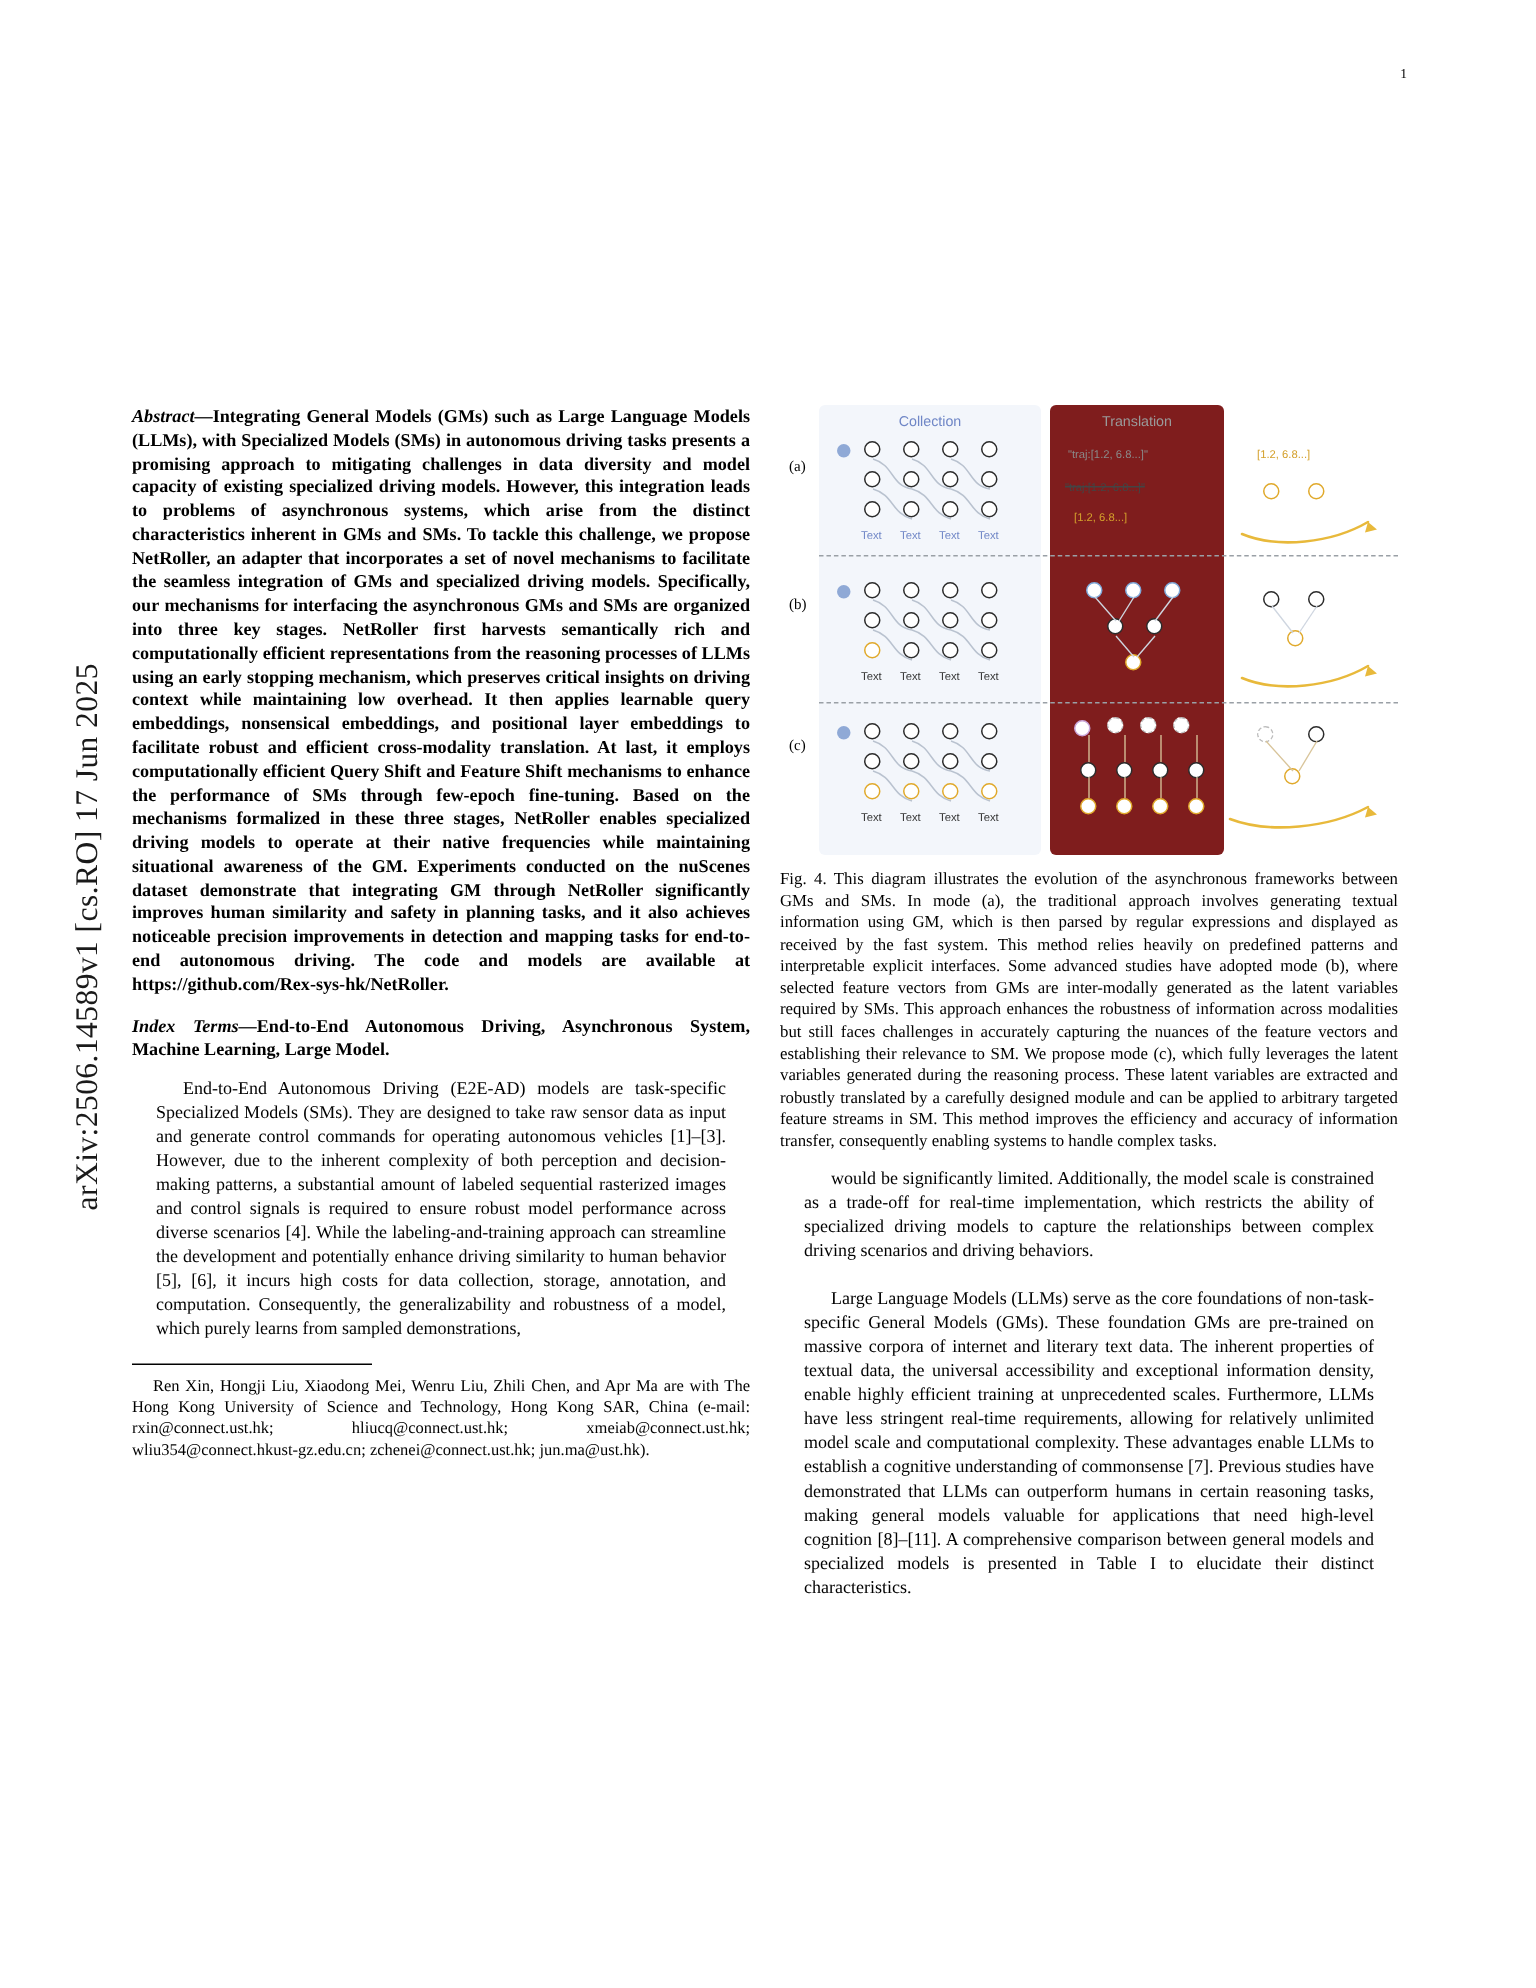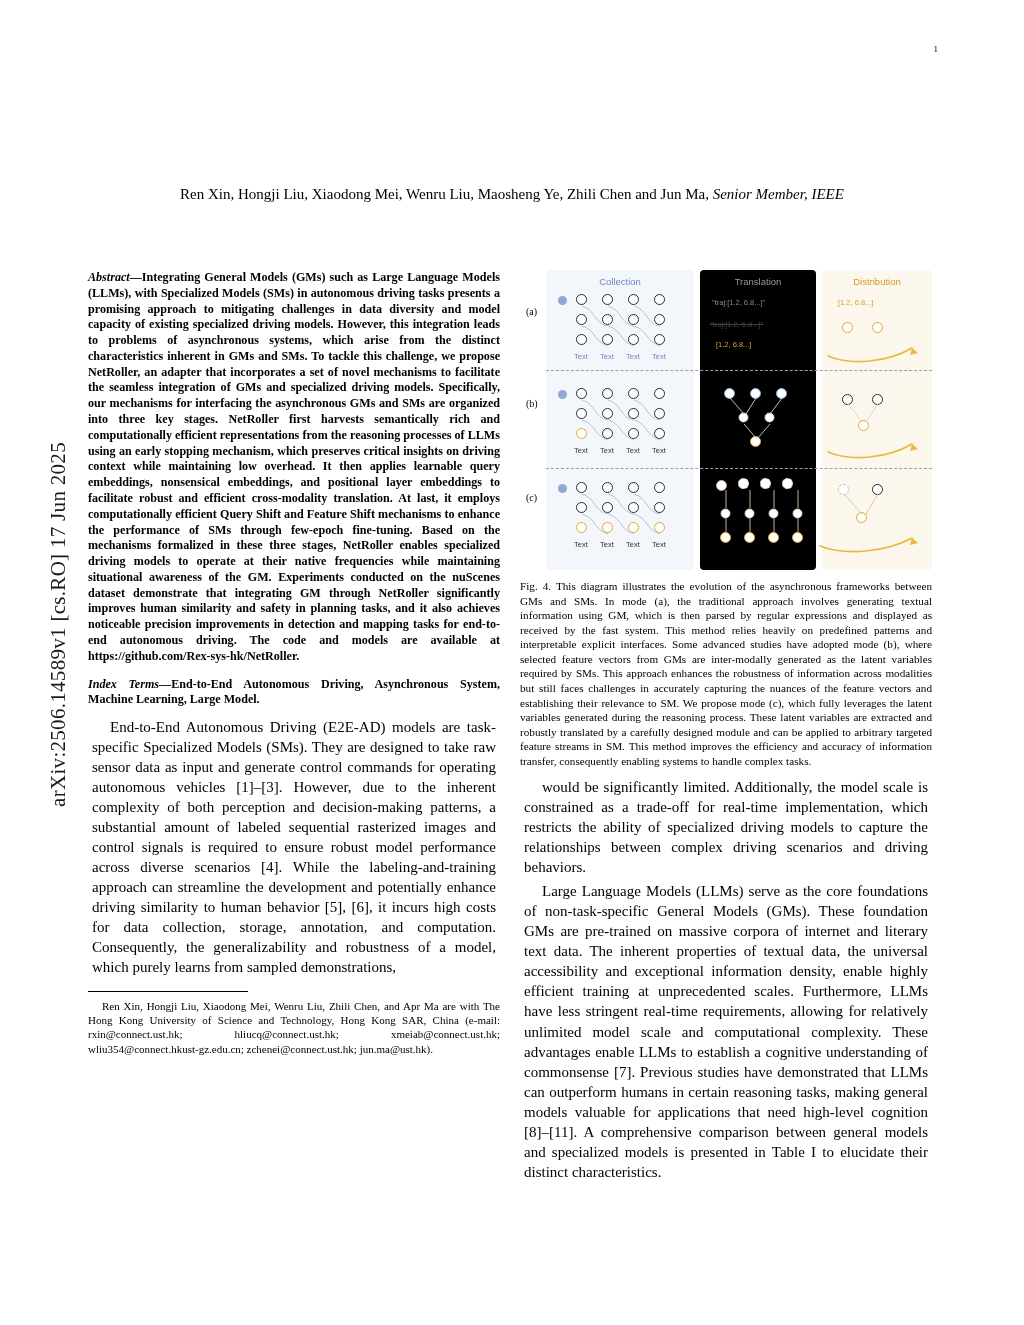--- a/index.html
+++ b/index.html
@@ -98,25 +98,25 @@
   }
 
   .section-head {
     margin-top: 24px;
     text-align: center;
     font-size: 13px;
     font-variant: small-caps;
     letter-spacing: 0.4px;
   }
   p.body {
-    font-size: 15px;
+    font-size: 12px;
     line-height: 1.335;
     text-align: justify;
     text-indent: 18px;
-    margin: 4px;
+    margin: 16px;
     hyphens: auto;
   }
   p.body.first { margin-top: 9px; }
   p.body + p.body { margin-top: 0; }
 
   .footnote-rule {
     margin-top: 14px;
     width: 160px;
     height: 1px;
     background: #000;
@@ -140,21 +140,21 @@
     height: 300px;
     background: #ffffff;
   }
   .fig-panel {
     position: absolute;
     top: 0;
     height: 300px;
     border-radius: 4px;
   }
   .panel-a { left: 26px;  width: 148px; background: #f3f6fb; }
-  .panel-b { left: 180px; width: 116px; background: #000000; }
+  .panel-b { left: 180px; width: 116px; background: #7f1d1d; }
   .panel-c { left: 302px; width: 110px; background: #fcf7ec; }
 
   .panel-title {
     position: absolute;
     top: 6px;
     width: 100%;
     text-align: center;
     font-size: 9.5px;
     font-family: "Liberation Sans", sans-serif;
   }
@@ -239,24 +239,20 @@
 </head>
 <body>
 
 <div class="page">
 
   <div class="page-number">1</div>
 
   <div class="arxiv-stamp">arXiv:2506.14589v1  [cs.RO]  17 Jun 2025</div>
 
 
-  <div class="authors">
-    <span>Ren Xin, Hongji Liu, Xiaodong Mei, Wenru Liu, Maosheng Ye, Zhili Chen and Jun Ma,</span>
-    <span class="it">Senior Member, IEEE</span>
-  </div>
 
   <div class="col-left">
 
     <div class="abstract">
       <span class="lead">Abstract</span><span>—Integrating General Models (GMs) such as Large Language Models (LLMs), with Specialized Models (SMs) in autonomous driving tasks presents a promising approach to mitigating challenges in data diversity and model capacity of existing specialized driving models. However, this integration leads to problems of asynchronous systems, which arise from the distinct characteristics inherent in GMs and SMs. To tackle this challenge, we propose NetRoller, an adapter that incorporates a set of novel mechanisms to facilitate the seamless integration of GMs and specialized driving models. Specifically, our mechanisms for interfacing the asynchronous GMs and SMs are organized into three key stages. NetRoller first harvests semantically rich and computationally efficient representations from the reasoning processes of LLMs using an early stopping mechanism, which preserves critical insights on driving context while maintaining low overhead. It then applies learnable query embeddings, nonsensical embeddings, and positional layer embeddings to facilitate robust and efficient cross-modality translation. At last, it employs computationally efficient Query Shift and Feature Shift mechanisms to enhance the performance of SMs through few-epoch fine-tuning. Based on the mechanisms formalized in these three stages, NetRoller enables specialized driving models to operate at their native frequencies while maintaining situational awareness of the GM. Experiments conducted on the nuScenes dataset demonstrate that integrating GM through NetRoller significantly improves human similarity and safety in planning tasks, and it also achieves noticeable precision improvements in detection and mapping tasks for end-to-end autonomous driving. The code and models are available at https://github.com/Rex-sys-hk/NetRoller.</span>
     </div>
 
     <div class="indexterms">
       <span class="lead">Index Terms</span><span>—End-to-End Autonomous Driving, Asynchronous System, Machine Learning, Large Model.</span>
     </div>
@@ -271,23 +267,20 @@
   <div class="col-right">
 
     <div class="figure">
       <div class="fig-box">
 
         <div class="fig-panel panel-a">
           <div class="panel-title t-collection">Collection</div>
         </div>
         <div class="fig-panel panel-b">
           <div class="panel-title t-translation">Translation</div>
-        </div>
-        <div class="fig-panel panel-c">
-          <div class="panel-title t-distribution">Distribution</div>
         </div>
 
         <div class="divider div-1"></div>
         <div class="divider div-2"></div>
 
         <div class="row-label rl-a">(a)</div>
         <div class="row-label rl-b">(b)</div>
         <div class="row-label rl-c">(c)</div>
 
         <div class="gm-head" style="left:38px; top:26px;"></div>

